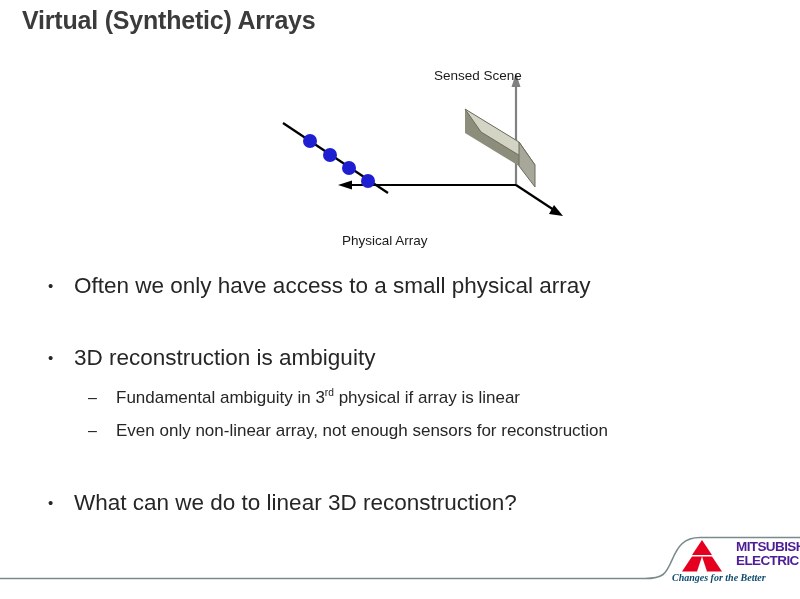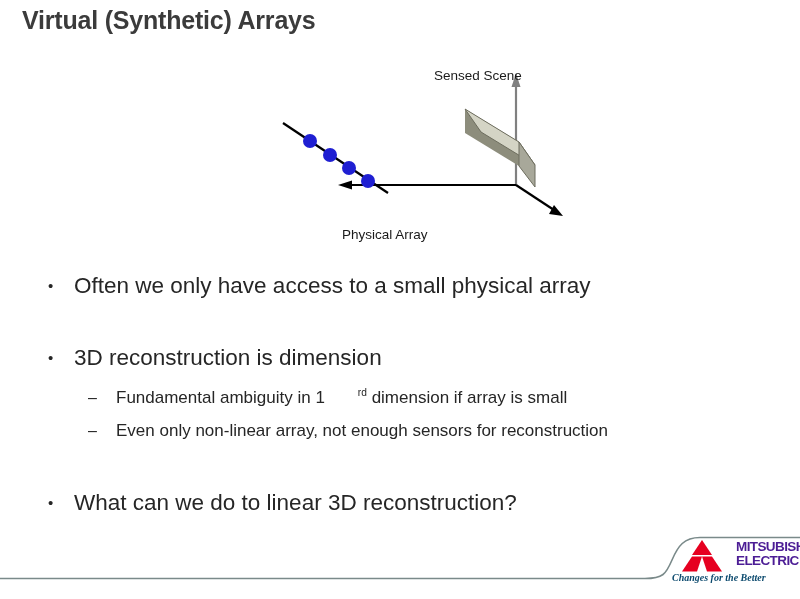--- a/index.html
+++ b/index.html
@@ -40,21 +40,21 @@
   }
   #diagram svg { display: block; }
   .diagram-label {
     position: absolute;
     font-size: 13.5px;
     color: #1a1a1a;
     white-space: nowrap;
     margin-top: 13px;
   }
   #label-sensed-scene { left: 174px; top: 10px; }
-  #label-physical-array { left: 82px; top: 169px; }
+  #label-physical-array { left: 82px; top: 175px; }
 
   
   .bullet-row {
     position: absolute;
     display: flex;
     align-items: flex-start;
     color: #262626;
   }
   .bullet-l1 {
     left: 46px;
@@ -76,21 +76,21 @@
     line-height: 22px;
   }
   .bullet-l2 .marker {
     width: 28px;
     flex: 0 0 28px;
     font-size: 16px;
     line-height: 22px;
     text-align: left;
   }
   .bullet-text { white-space: nowrap; }
-  sup { font-size: 0.6em; vertical-align: super; line-height: 0; margin-left: 33px; }
+  sup { font-size: 0.6em; vertical-align: super; line-height: 0; }
 
   #bullet-1 { top: 272px; }
   #bullet-2 { top: 344px; }
   #subbullet-1 { top: 387px; }
   #subbullet-2 { top: 420px; }
   #bullet-3 { top: 489px; }
 
   
   #footer-rule {
     position: absolute;
@@ -185,26 +185,26 @@
     <div class="diagram-label" id="label-physical-array">Physical Array</div>
   </div>
 
   <div class="bullet-row bullet-l1" id="bullet-1">
     <span class="marker">•</span>
     <span class="bullet-text">Often we only have access to a small physical array</span>
   </div>
 
   <div class="bullet-row bullet-l1" id="bullet-2">
     <span class="marker">•</span>
-    <span class="bullet-text">3D reconstruction is dimension</span>
+    <span class="bullet-text">3D reconstruction is ambiguity</span>
   </div>
 
   <div class="bullet-row bullet-l2" id="subbullet-1">
     <span class="marker">–</span>
-    <span class="bullet-text"><span>Fundamental ambiguity in 1</span><sup>rd</sup><span> dimension if array is small</span></span>
+    <span class="bullet-text"><span>Fundamental ambiguity in 3</span><sup>rd</sup><span> physical if array is linear</span></span>
   </div>
 
   <div class="bullet-row bullet-l2" id="subbullet-2">
     <span class="marker">–</span>
     <span class="bullet-text">Even only non-linear array, not enough sensors for reconstruction</span>
   </div>
 
   <div class="bullet-row bullet-l1" id="bullet-3">
     <span class="marker">•</span>
     <span class="bullet-text">What can we do to linear 3D reconstruction?</span>

